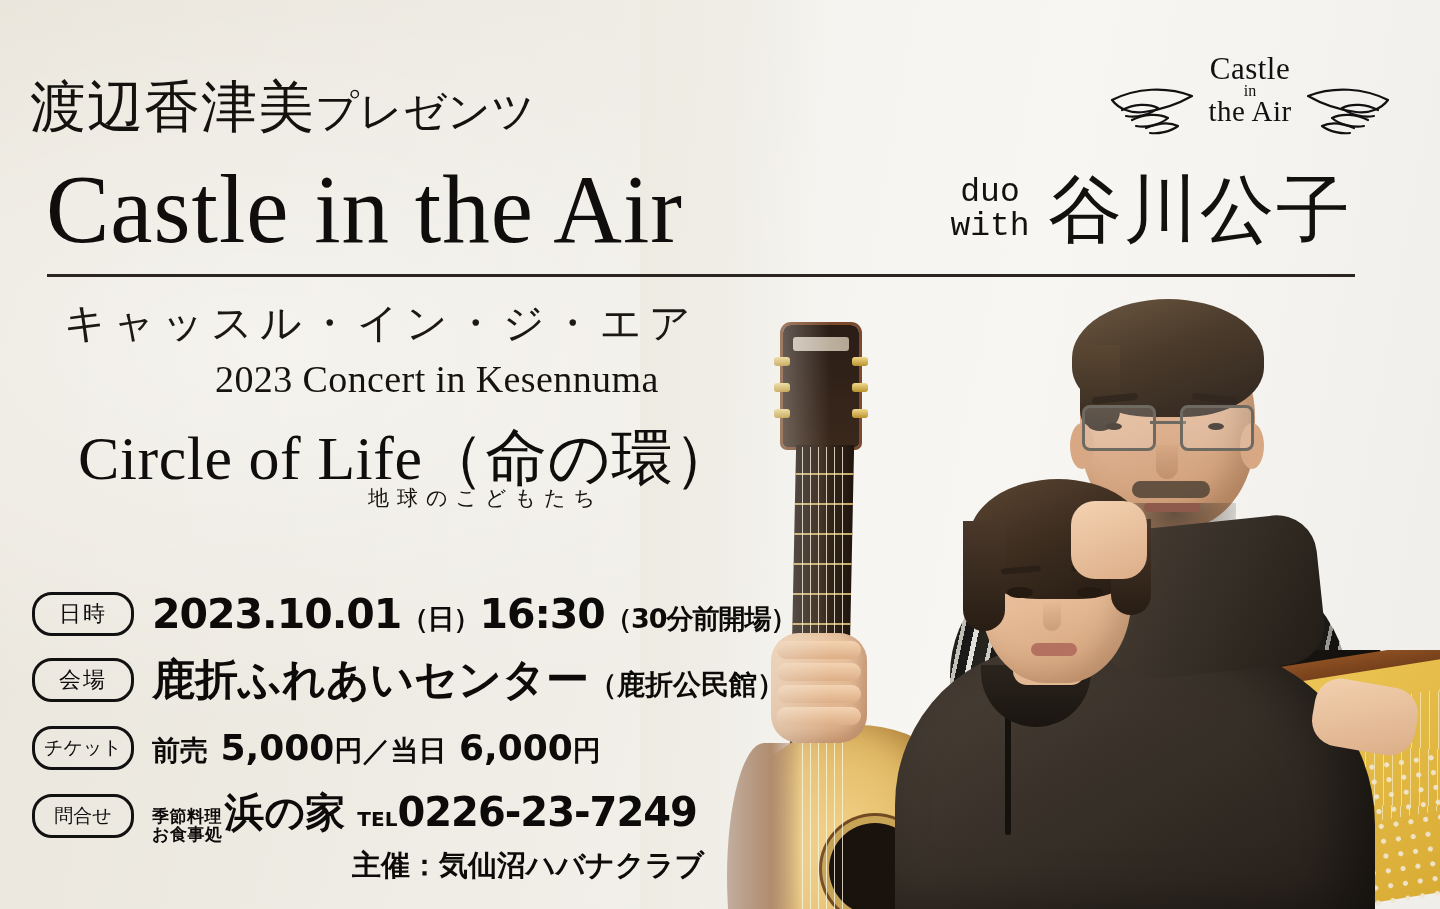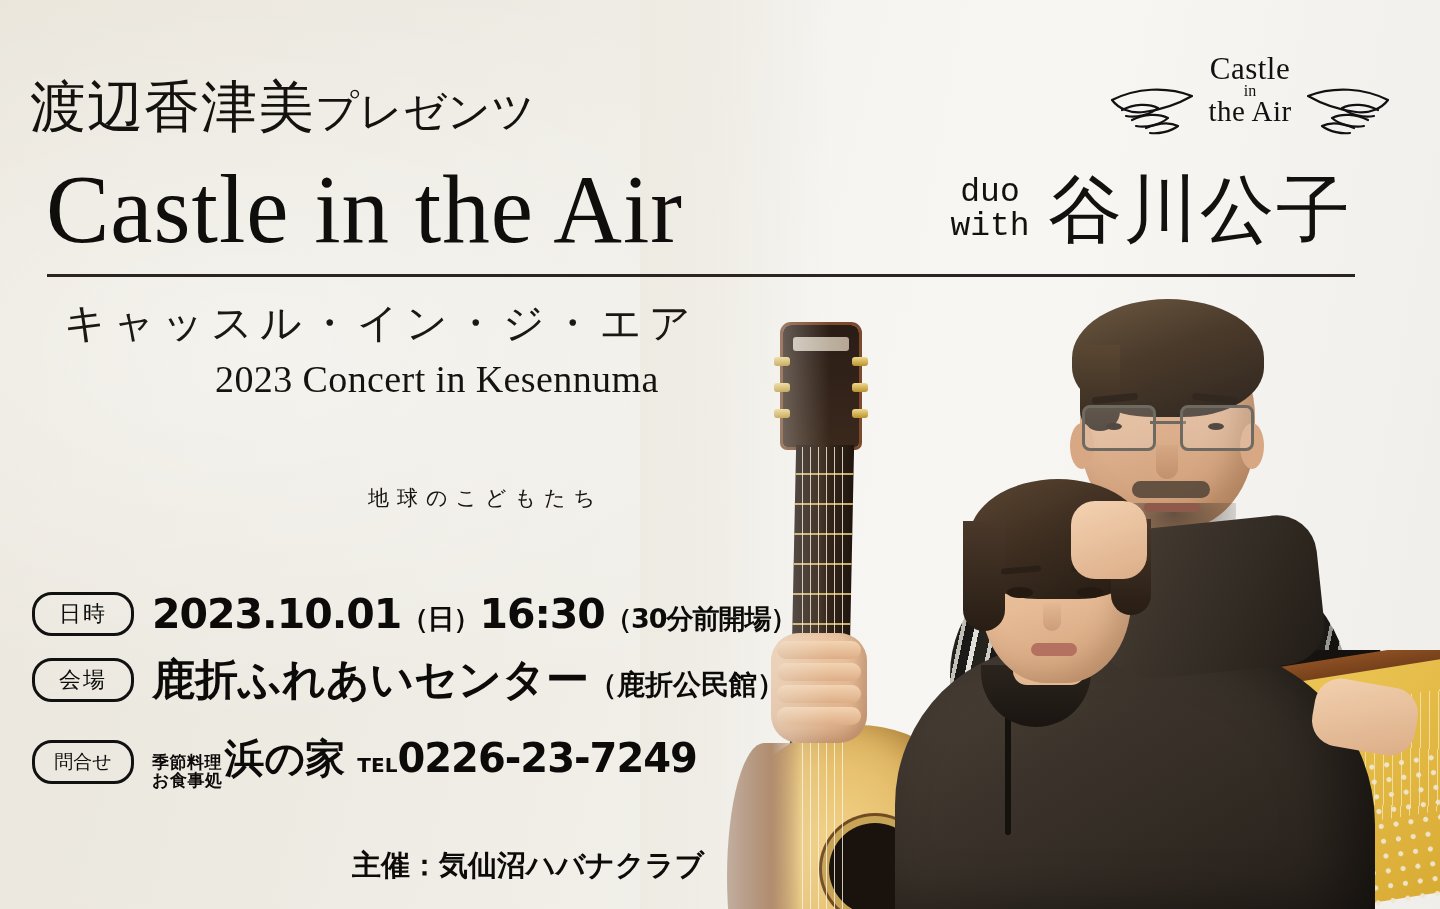--- a/index.html
+++ b/index.html
@@ -182,21 +182,21 @@
   .progsub{
     position:absolute;left:140px;top:508px;
     font-size:54px;color:#100e0c;white-space:nowrap;letter-spacing:.5px;
     font-family:"Liberation Serif","DejaVu Serif",serif;
   }
 
   
   .info{position:absolute;left:32px;top:592px;width:720px;}
   .row{position:relative;display:flex;align-items:center;margin-bottom:14px;}
   .row.r1{height:44px;margin-bottom:20px;}
-  .row.r2{height:48px;margin-bottom:34px;}
+  .row.r2{height:48px;margin-bottom:22px;}
   .row.r3{height:44px;margin-bottom:22px;}
   .row.r4{height:48px;margin-bottom:6px;}
   .pill{
     flex:0 0 auto;width:96px;height:38px;border:3px solid #111;border-radius:20px;
     display:flex;align-items:center;justify-content:center;
     font-family:"DejaVu Sans","Liberation Sans",sans-serif;
     font-weight:normal;font-size:22px;color:#0d0d0d;letter-spacing:2px;background:transparent;
   }
   .pill.tight{font-size:19px;letter-spacing:0px;}
   .rowtext{
@@ -345,34 +345,39 @@
       <div>with</div>
     </div>
 
     <div class="nameguest">谷川公子</div>
 
     <div class="rule"></div>
 
     <div class="katakana">キャッスル・イン・ジ・エア</div>
     <div class="concertline">2023 Concert in Kesennuma</div>
 
+    <div class="progtitle">Circle of Life（命の環）</div>
     <div class="ruby">地球のこどもたち</div>
 
     <div class="info">
 
       <div class="row r1">
         <div class="pill">日時</div>
         <div class="rowtext dt"><span>2023.10.01</span><span class="sm">（日）</span><span>16:30</span><span class="sm">（30分前開場）</span></div>
       </div>
 
       <div class="row r2">
         <div class="pill">会場</div>
         <div class="rowtext venue"><span>鹿折ふれあいセンター</span><span class="sm">（鹿折公民館）</span></div>
       </div>
 
+      <div class="row r3">
+        <div class="pill tight">チケット</div>
+        <div class="rowtext tick"><span class="sm">前売</span> <span>5,000</span><span class="sm">円／</span><span class="sm">当日</span> <span>6,000</span><span class="sm">円</span></div>
+      </div>
 
       <div class="row r4">
         <div class="pill tight">問合せ</div>
         <div class="rowtext contact">
           <span class="stack">
             <span>季節料理</span><br>
             <span>お食事処</span>
           </span>
           <span class="shopname">浜の家</span>
           <span class="telmark">TEL</span>

